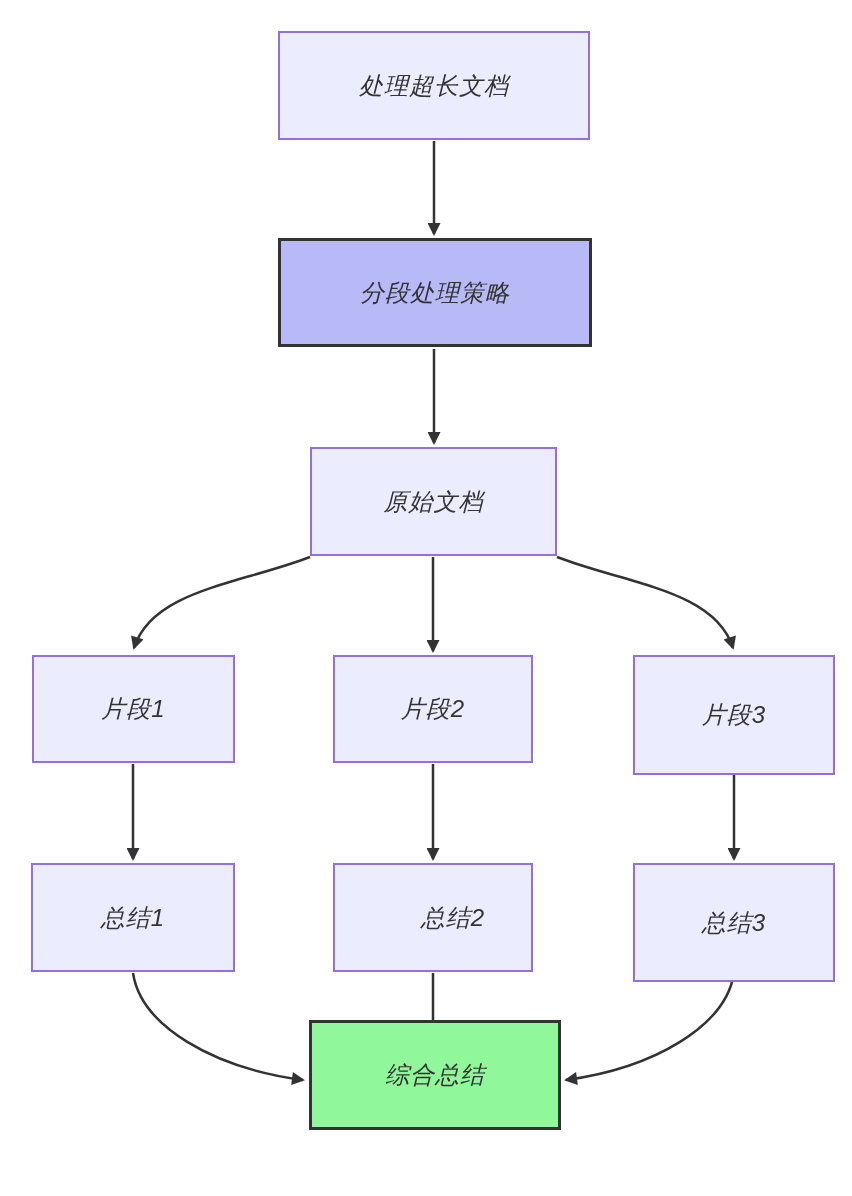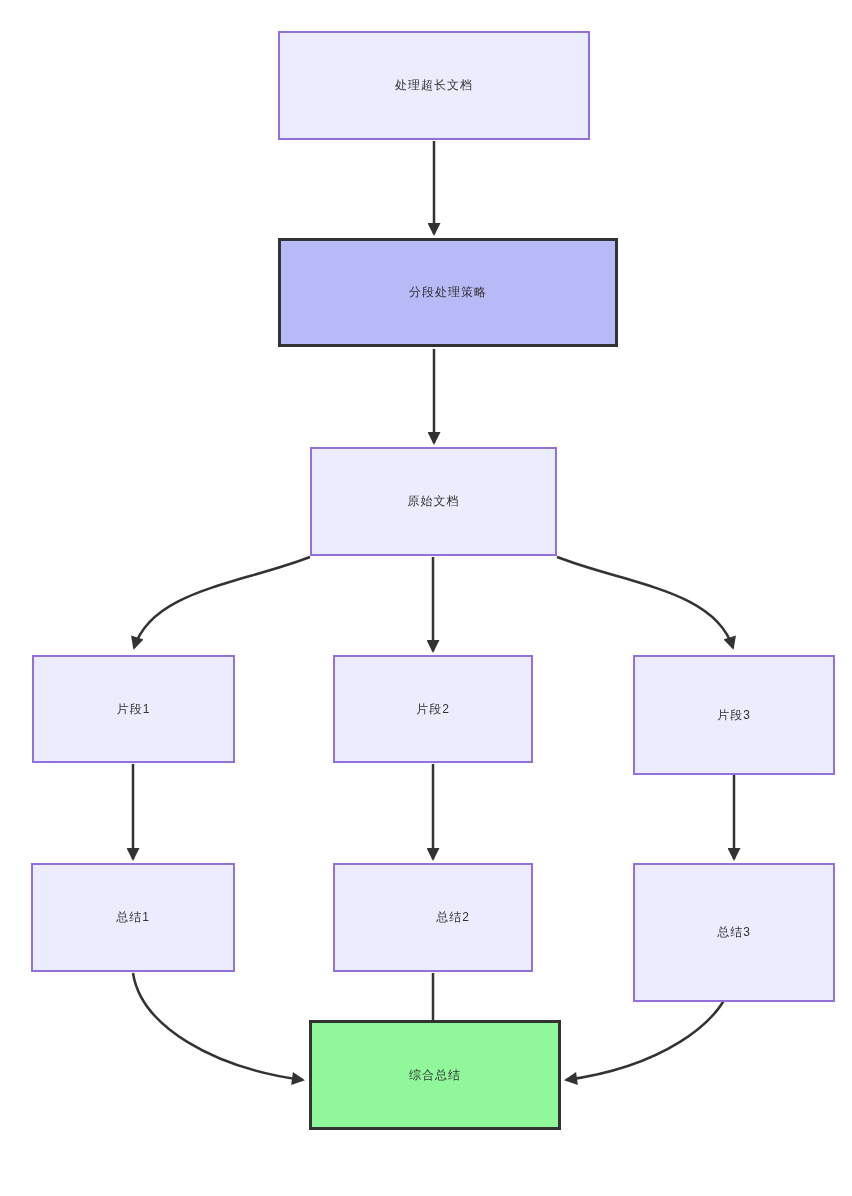--- a/index.html
+++ b/index.html
@@ -24,35 +24,36 @@
   }
   .node {
     position: absolute;
     box-sizing: border-box;
     display: flex;
     align-items: center;
     justify-content: center;
     border-style: solid;
     border-width: 2px;
     color: #333333;
-    font-size: 12px;
+    font-size: 24px;
     letter-spacing: 1px;
     text-align: center;
     white-space: nowrap;
+    font-style: italic;
   }
   
   .n-doc      { left: 278px; top: 31px;   width: 312px; height: 109px; }
-  .n-strategy { left: 278px; top: 238px;  width: 340px; height: 109px; }
+  .n-strategy { left: 278px; top: 238px;  width: 314px; height: 109px; }
   .n-original { left: 310px; top: 447px;  width: 247px; height: 109px; }
   .n-seg1     { left: 32px;  top: 655px;  width: 203px; height: 108px; }
   .n-seg2     { left: 333px; top: 655px;  width: 200px; height: 108px; }
   .n-seg3     { left: 633px; top: 655px;  width: 202px; height: 120px; }
   .n-sum1     { left: 31px;  top: 863px;  width: 204px; height: 109px; }
   .n-sum2     { left: 333px; top: 863px;  width: 200px; height: 109px; padding-left: 40px; }
-  .n-sum3     { left: 633px; top: 863px;  width: 202px; height: 139px; }
+  .n-sum3     { left: 633px; top: 863px;  width: 202px; height: 119px; }
   .n-final    { left: 309px; top: 1020px; width: 252px; height: 110px; }
 </style>
 </head>
 <body>
 
 <div class="canvas">
 
   <svg class="edges" viewBox="0 0 852 1196" xmlns="http://www.w3.org/2000/svg">
     <defs>
       <marker id="arrow" viewBox="0 0 10 10" refX="8.5" refY="5" markerUnits="userSpaceOnUse" markerWidth="14" markerHeight="13" orient="auto">

